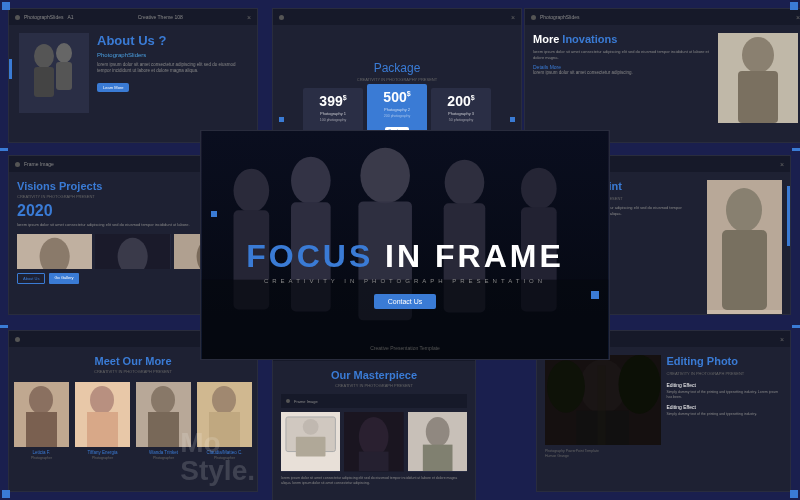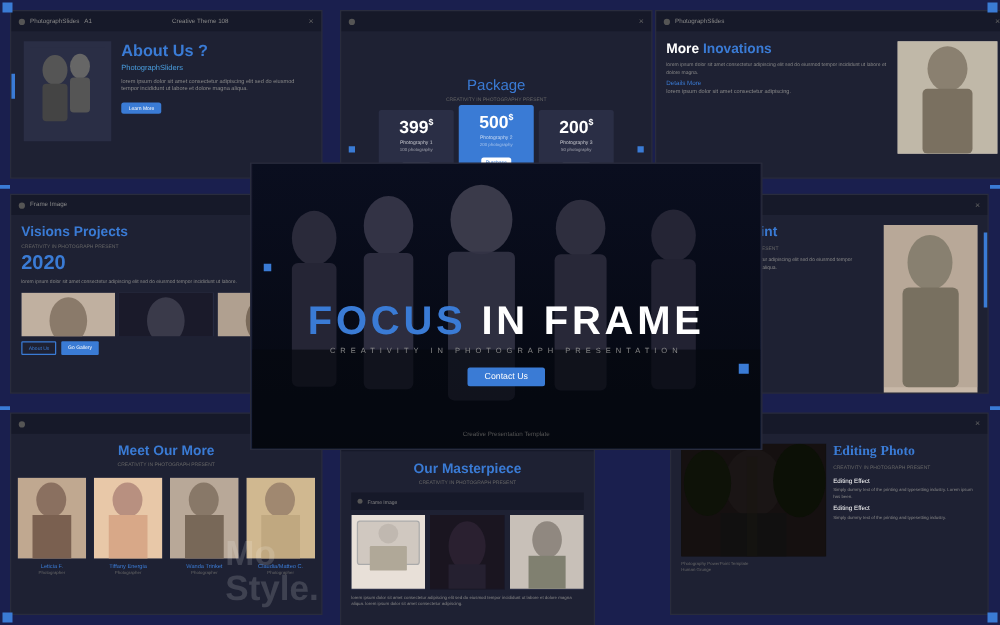--- a/index.html
+++ b/index.html
@@ -436,21 +436,21 @@
     }
     .editing-left {
       flex: 1;
     }
     .editing-title {
       font-size: 11px;
       font-weight: bold;
       color: white;
       margin-bottom: 4px;
     }
-    .editing-title span { color: #3a7bd5; font-family: Liberation Serif, serif; }
+    .editing-title span { color: #3a7bd5; }
     .editing-section-title {
       font-size: 5px;
       color: white;
       margin-bottom: 2px;
     }
     .editing-body {
       font-size: 3.5px;
       color: #888;
       line-height: 1.4;
       margin-bottom: 4px;

